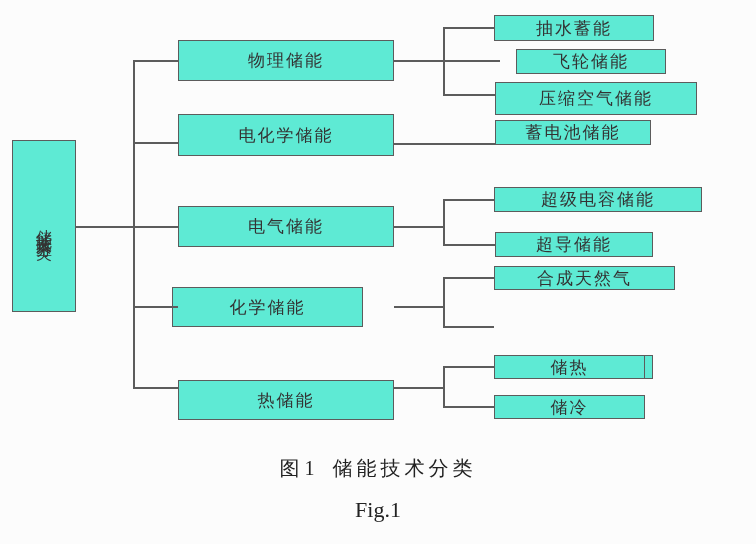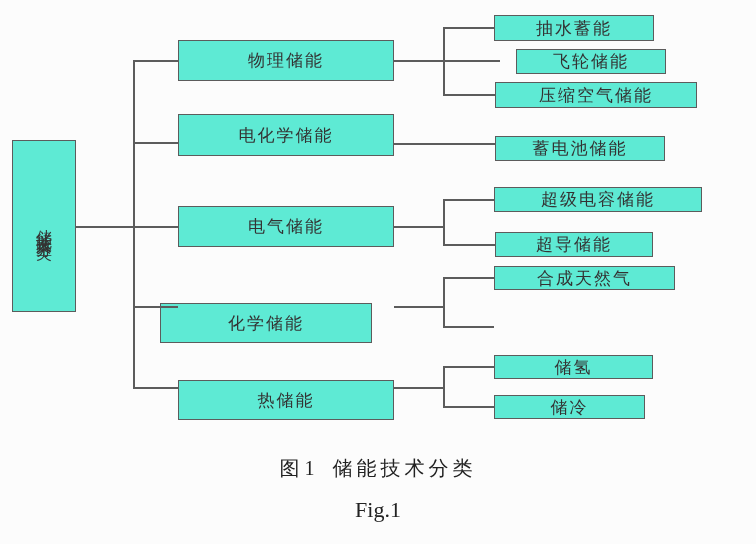--- a/index.html
+++ b/index.html
@@ -84,50 +84,53 @@
 
   <div class="box" style="left:178px;top:40px;width:216px;height:41px;">
     <span class="box-label">物理储能</span>
   </div>
   <div class="box" style="left:178px;top:114px;width:216px;height:42px;">
     <span class="box-label">电化学储能</span>
   </div>
   <div class="box" style="left:178px;top:206px;width:216px;height:41px;">
     <span class="box-label">电气储能</span>
   </div>
-  <div class="box" style="left:160px;top:287px;width:212px;height:40px;margin-top:16px;">
+  <div class="box" style="left:172px;top:287px;width:191px;height:40px;">
     <span class="box-label">化学储能</span>
   </div>
   <div class="box" style="left:178px;top:380px;width:216px;height:40px;">
     <span class="box-label">热储能</span>
   </div>
 
   <div class="box" style="left:494px;top:15px;width:160px;height:26px;">
     <span class="box-label">抽水蓄能</span>
   </div>
   <div class="box" style="left:500px;top:49px;width:150px;height:25px;margin-left:16px;">
     <span class="box-label">飞轮储能</span>
   </div>
-  <div class="box" style="left:495px;top:82px;width:202px;height:26px;">
+  <div class="box" style="left:495px;top:82px;width:202px;height:33px;">
     <span class="box-label">压缩空气储能</span>
   </div>
-  <div class="box" style="left:495px;top:136px;width:170px;height:25px;align-items:center;">
+  <div class="box" style="left:495px;top:120px;width:156px;height:25px;align-items:center;">
     <span class="box-label">蓄电池储能</span>
   </div>
   <div class="box" style="left:494px;top:187px;width:208px;height:25px;">
     <span class="box-label">超级电容储能</span>
   </div>
   <div class="box" style="left:495px;top:232px;width:158px;height:25px;">
     <span class="box-label">超导储能</span>
   </div>
   <div class="box" style="left:494px;top:266px;width:181px;height:24px;">
     <span class="box-label">合成天然气</span>
   </div>
   <div class="box" style="left:494px;top:315px;width:159px;height:24px;margin-top:40px;">
     <span class="box-label">储氢</span>
+  </div>
+  <div class="box" style="left:494px;top:355px;width:151px;height:24px;">
+    <span class="box-label">储热</span>
   </div>
   <div class="box" style="left:494px;top:395px;width:151px;height:24px;">
     <span class="box-label">储冷</span>
   </div>
 
   <div class="hline" style="left:76px;top:226px;width:102px;"></div>
   <div class="vline" style="left:133px;top:60px;height:329px;"></div>
   <div class="hline" style="left:133px;top:60px;width:45px;"></div>
   <div class="hline" style="left:133px;top:142px;width:45px;"></div>
   <div class="hline" style="left:133px;top:306px;width:45px;"></div>

